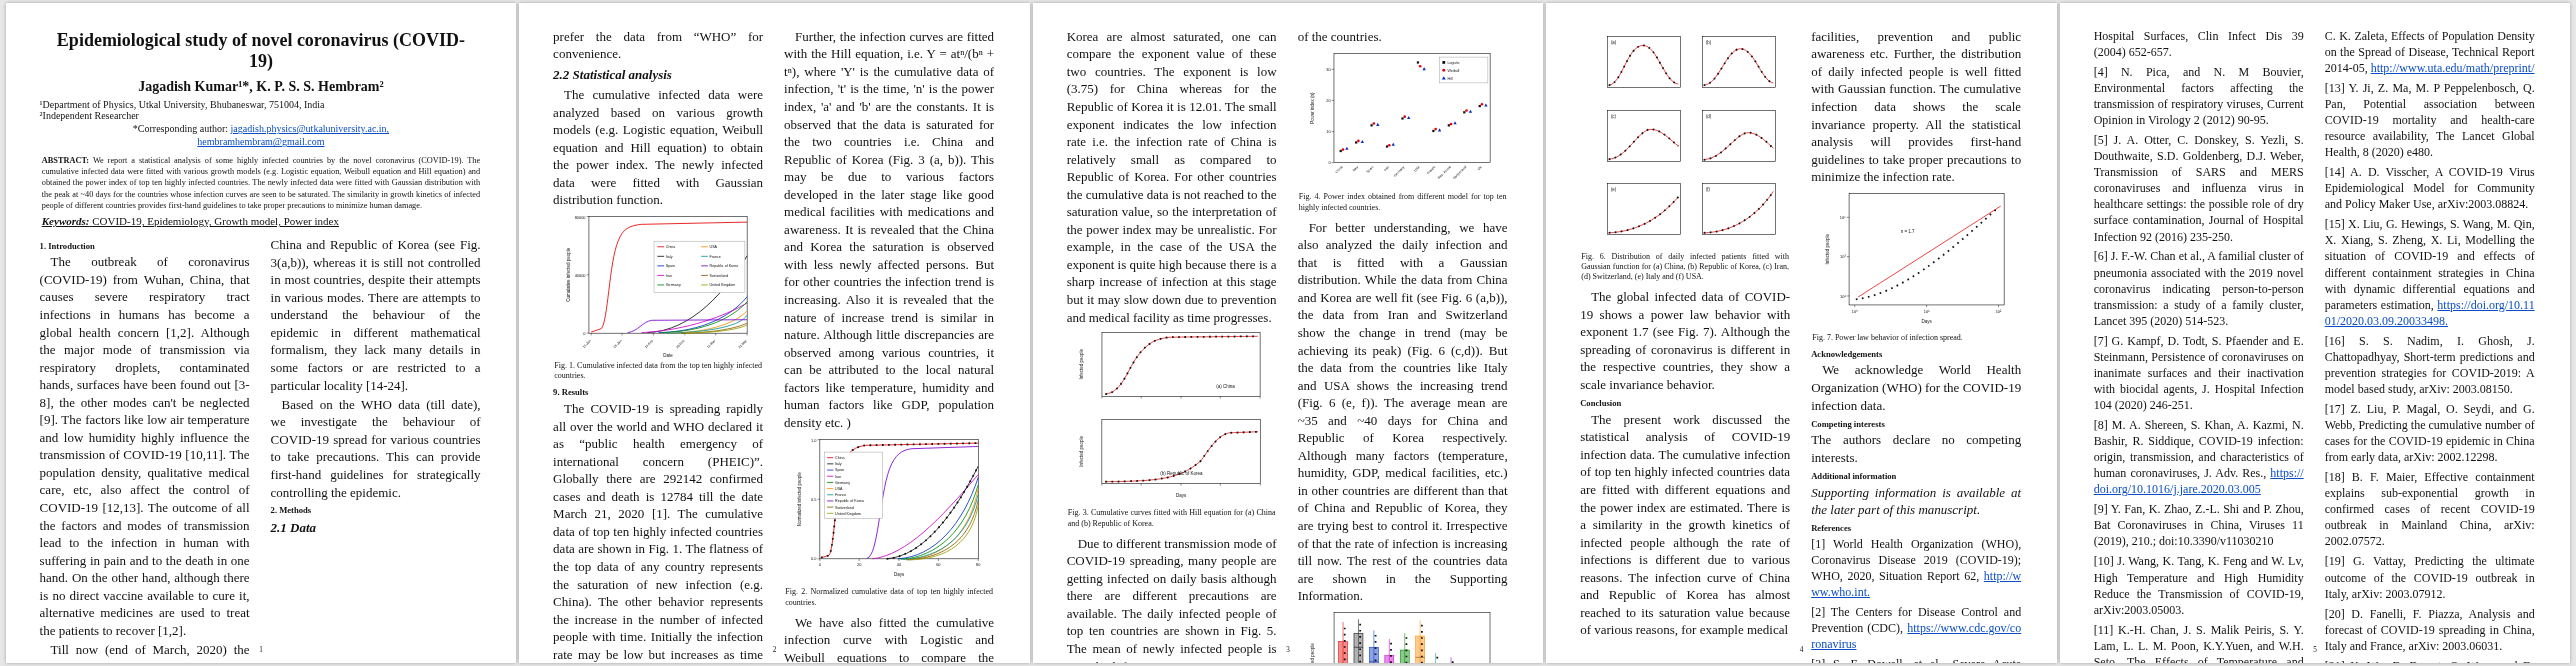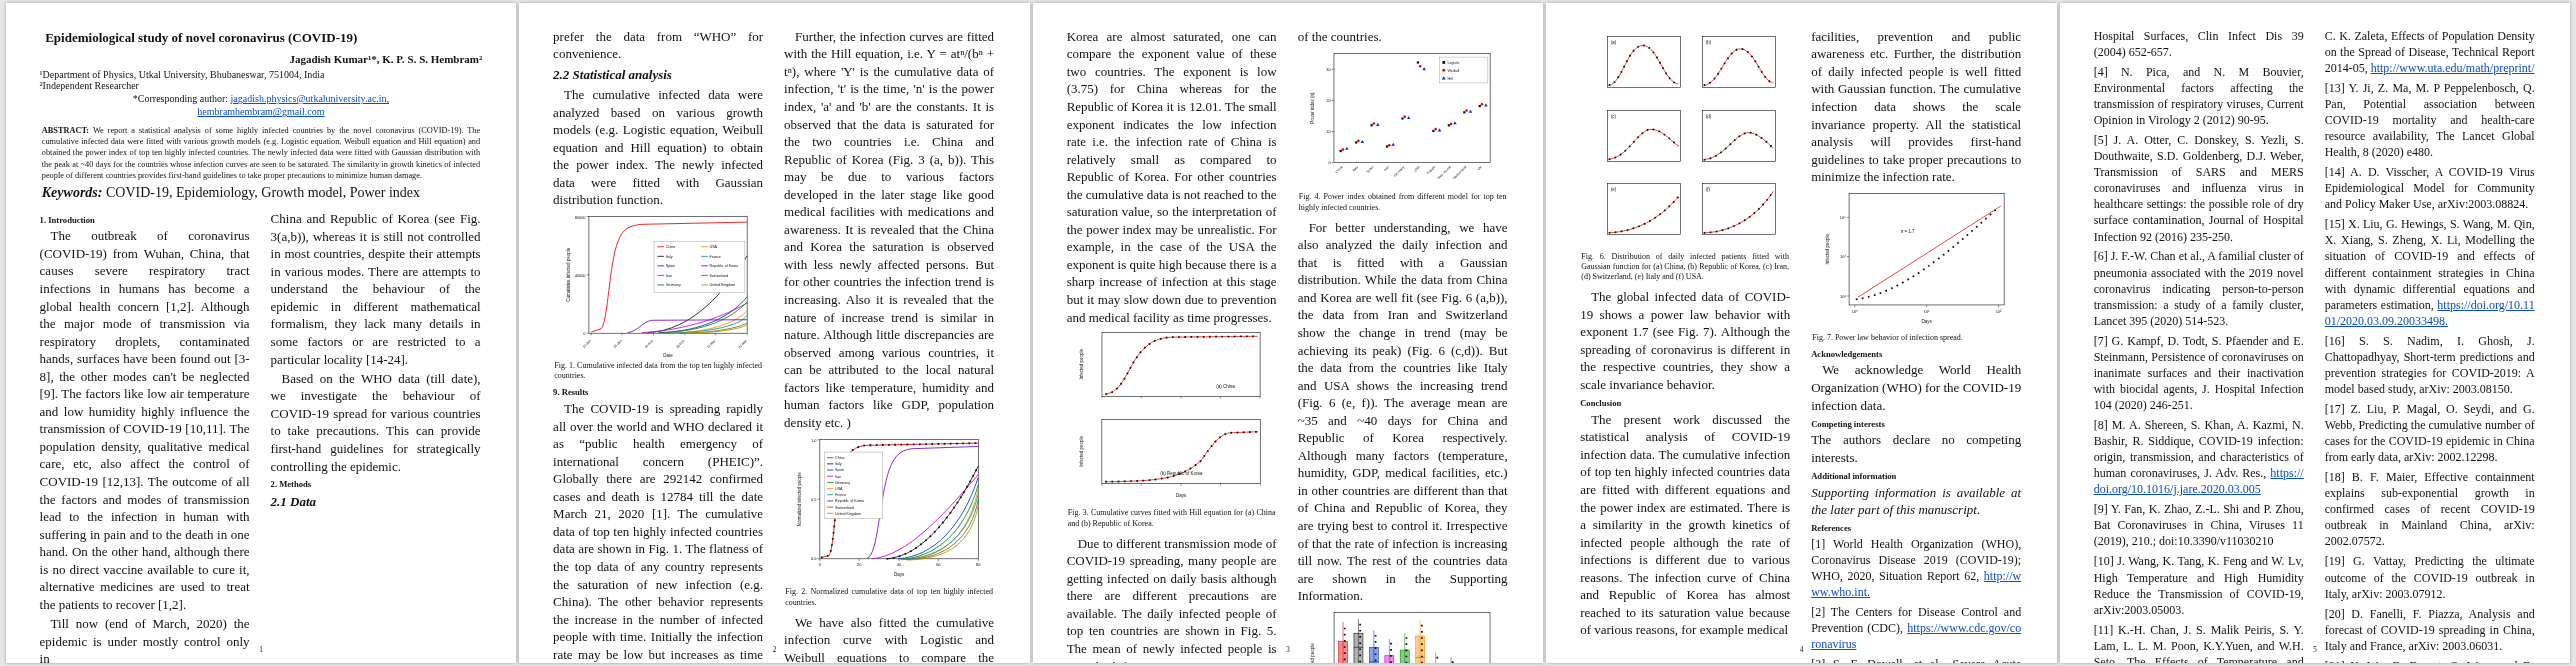--- a/index.html
+++ b/index.html
@@ -1,26 +1,26 @@
 <!DOCTYPE html>
 <html style="font-size:9px"><head>
 <meta charset="utf-8">
 <style>
   * { margin:0; padding:0; box-sizing:border-box; }
   html,body { width:2576px; height:667px; background:#e7e7e7; font-family:"Liberation Serif", serif; color:#111; }
   .desk { display:flex; gap:2.8px; padding:3.3px 5.6px; }
   .page { width:511px; height:660px; background:#ffffff; box-shadow:0 0 3.3px rgba(0,0,0,.3); padding:24.5px 34px 14.5px; position:relative; overflow:hidden; }
   .cols { display:flex; gap:21px; }
   .col { width:210px; }
-  .title { font-size:13px; font-weight:bold; margin:2.2px 5.6px 6.7px; }
-  .authors { font-size:11px; font-weight:bold; text-align:right; margin-bottom:4.4px; }
+  .title { font-size:18px; font-weight:bold; text-align:center; margin:2.2px 5.6px 6.7px; }
+  .authors { font-size:14px; font-weight:bold; text-align:center; margin-bottom:4.4px; }
   .affil { font-size:10px; }
   .corresp { font-size:10px; text-align:center; margin-top:2.2px; }
   .abstract { font-size:8.3px; text-align:justify; margin:7.8px 2.2px 4.4px; line-height:1.34; }
-  .keywords { font-size:14px; margin:0 2.2px 9px; }
+  .keywords { font-size:11px; margin:0 2.2px 9px;text-decoration:underline; }
   h2 { font-size:8.6px; font-weight:bold; margin:4.4px 0 2.8px; }
   h3 { font-size:13px; font-weight:bold; font-style:italic; margin:4.4px 0 2.8px; }
   .para { font-size:13px; line-height:1.35; text-align:justify; text-indent:11px; margin-bottom:1.7px; }
   .cont { text-indent:0; }
   .caption { font-size:8px; line-height:1.3; text-align:justify; margin:1.7px 1.1px 5.6px; }
   .ref { font-size:12px; line-height:1.34; text-align:justify; margin-bottom:3.9px; }
   .ital { font-style:italic; }
   a.link { color:#0b4dc7; text-decoration:underline; word-break:break-all; cursor:pointer; }
   .fig { display:block; margin:3.3px auto 1.1px; background:#fff; }
   .fig text { font-family:"Liberation Sans", sans-serif; fill:#111; }

